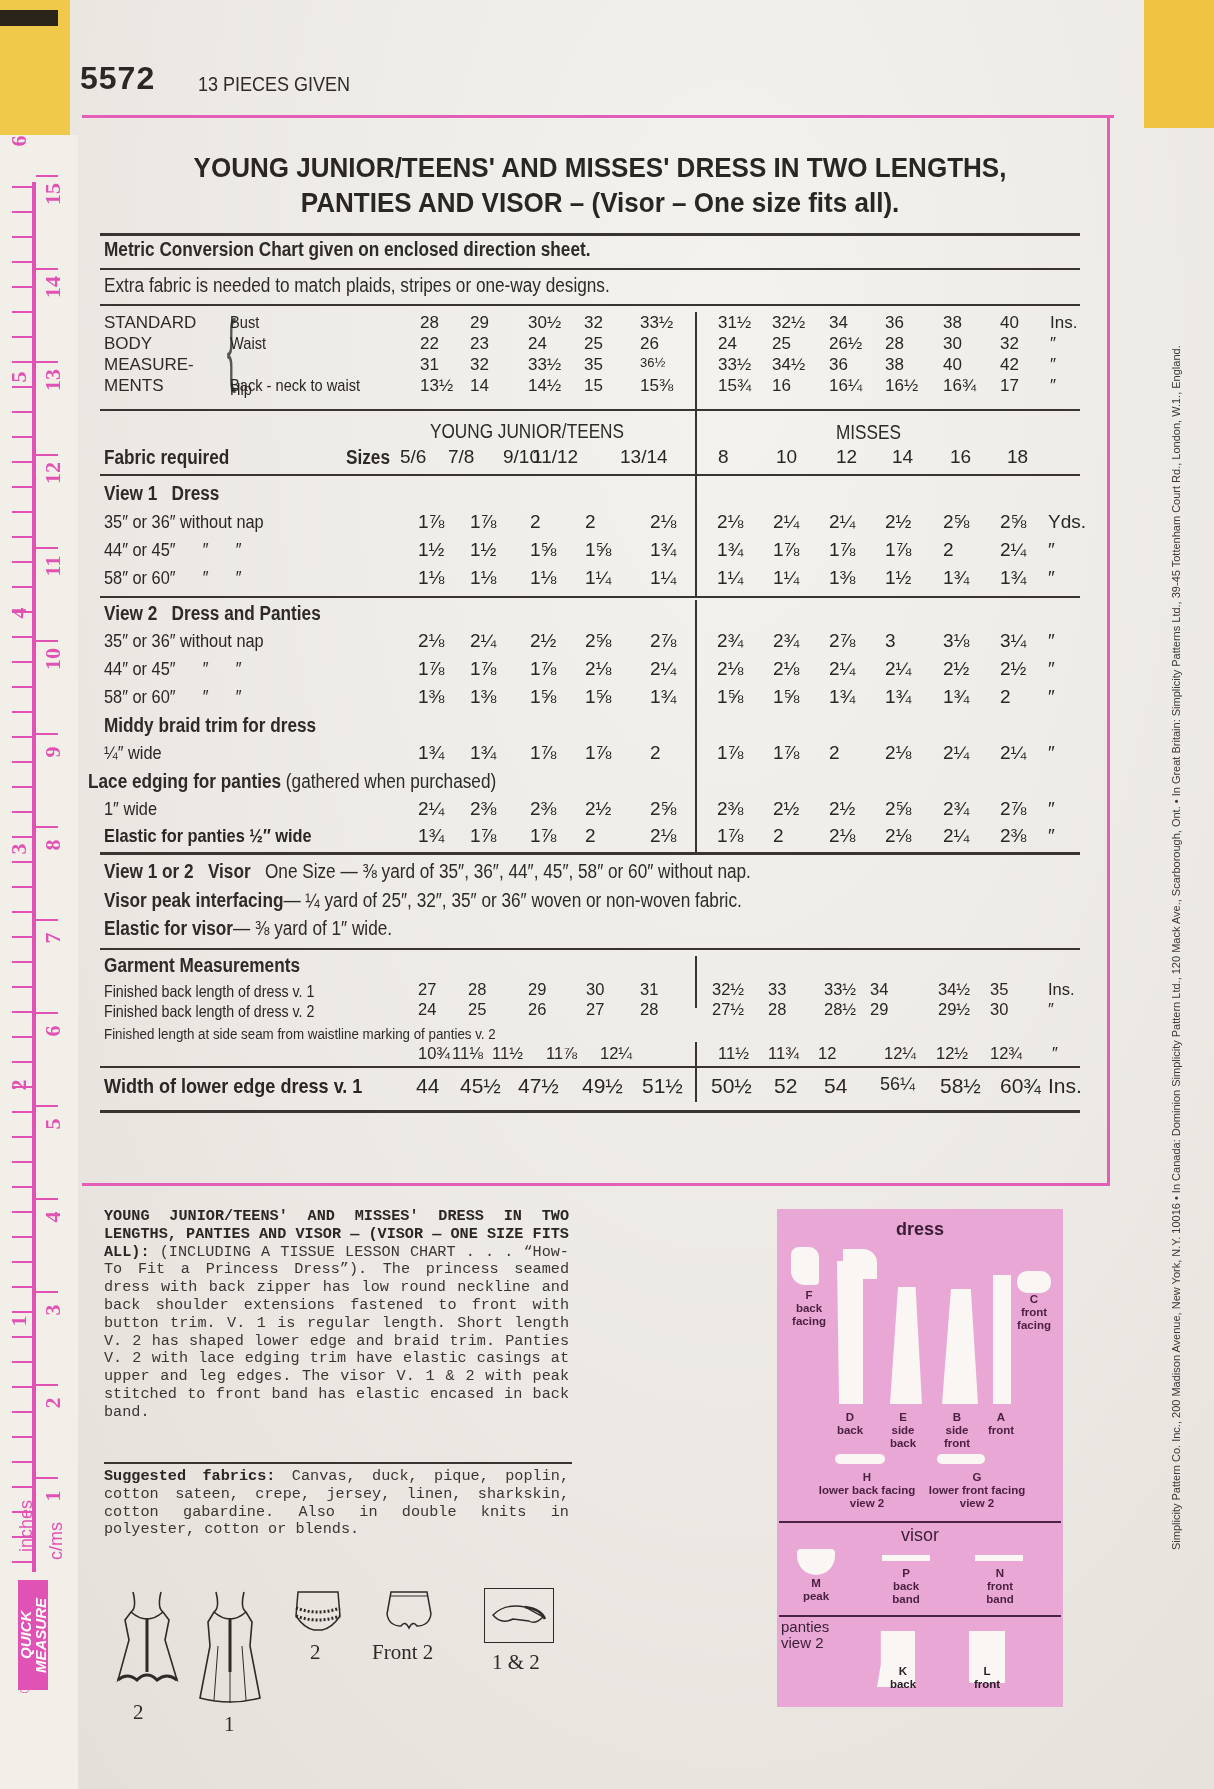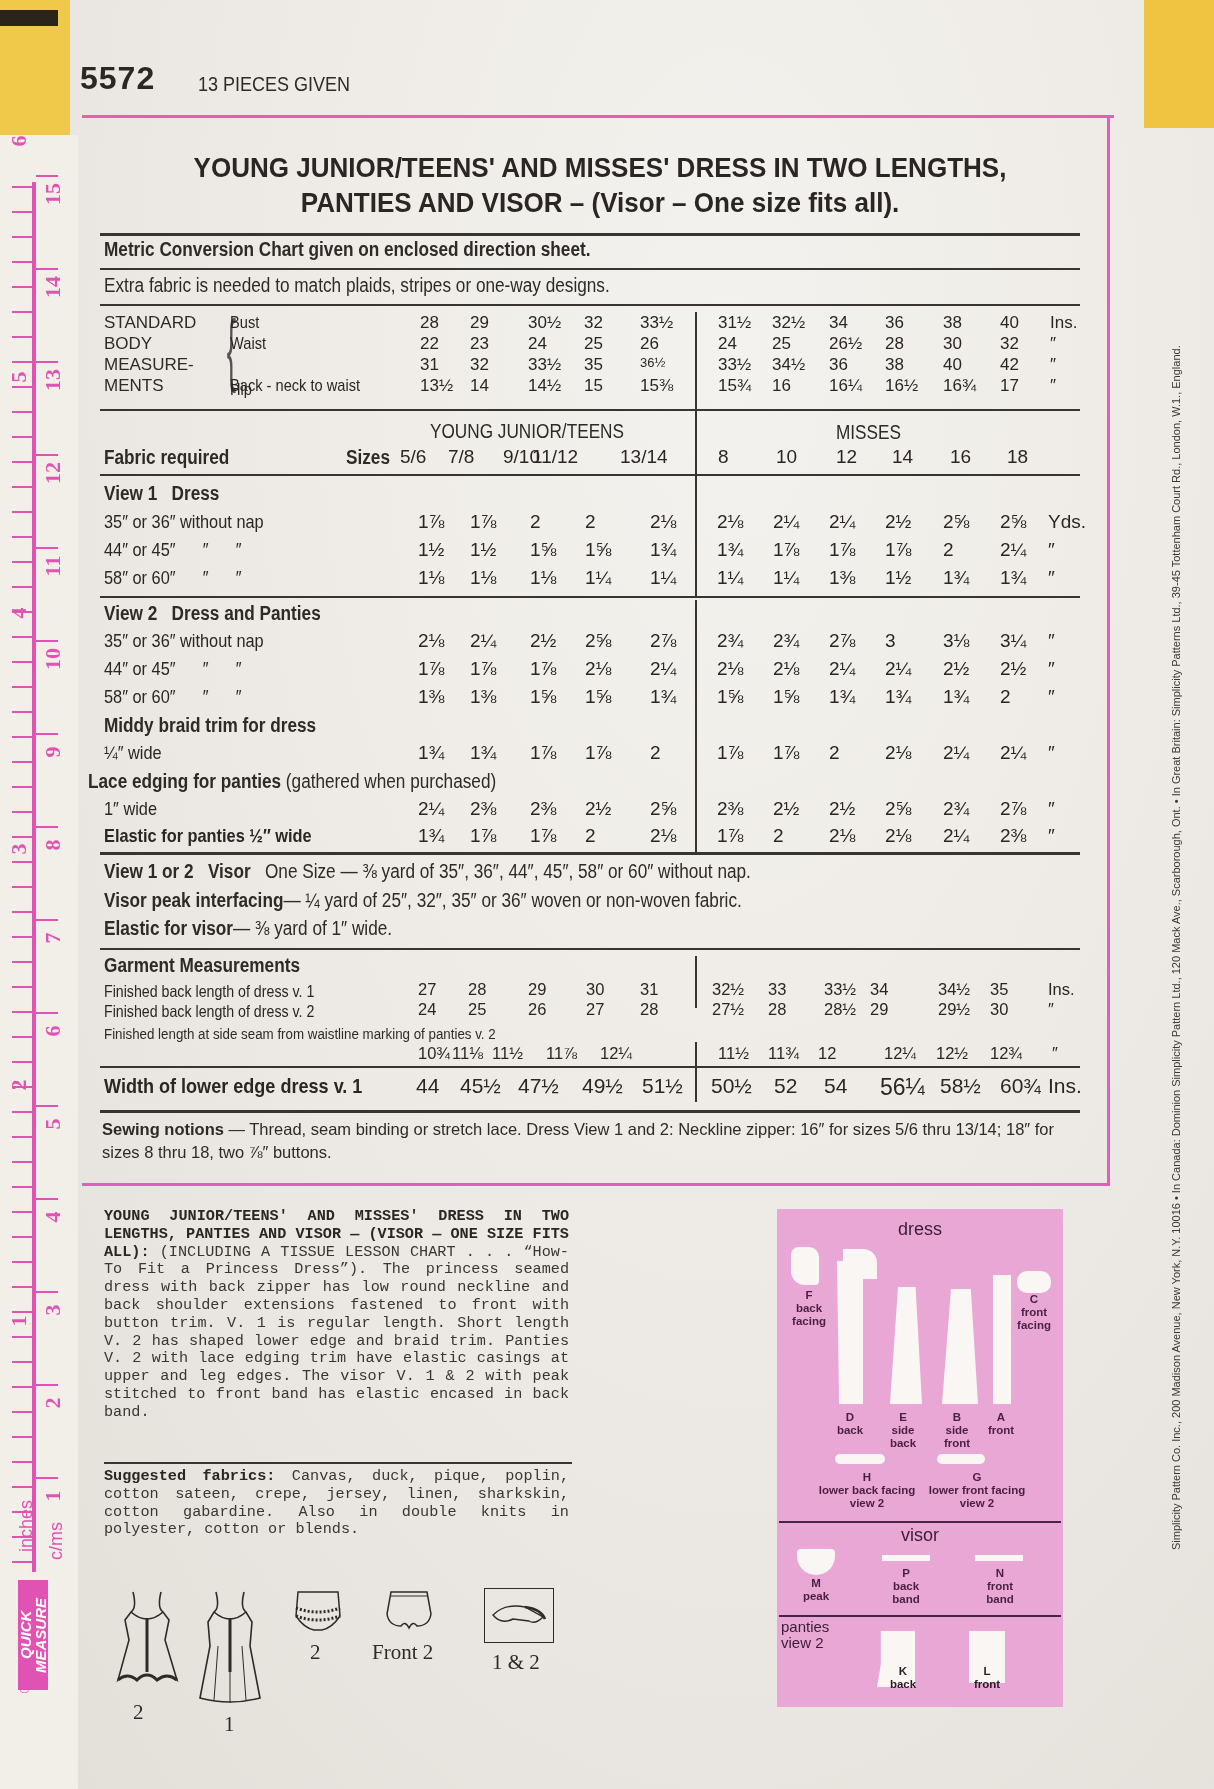--- a/index.html
+++ b/index.html
@@ -51,21 +51,21 @@
 
   .desc { position: absolute; left: 104px; top: 1208px; width: 465px; font-size: 15.2px; font-family: "Liberation Mono", "DejaVu Sans Mono", monospace; line-height: 17.8px; color: #3a3633; text-align: justify; }
   .desc .b { font-weight: bold; color: #2a2624; }
   .desc-rule { position: absolute; left: 104px; top: 1462px; width: 468px; height: 2px; background: #3a3431; }
   .fabrics { position: absolute; left: 104px; top: 1468px; width: 465px; font-size: 15.2px; font-family: "Liberation Mono", "DejaVu Sans Mono", monospace; line-height: 17.8px; color: #3a3633; text-align: justify; }
 
   .sketch { position: absolute; }
   .sketch-label { position: absolute; font-family: "Liberation Serif", serif; font-size: 21px; color: #2e2a27; }
 
   .pink-box { position: absolute; left: 777px; top: 1209px; width: 286px; height: 498px; background: #e8a7d4; }
-  .pink-box .hd { position: absolute; width: 100%; text-align: center; font-size: 18px; font-weight: normal; color: #3a1d35; }
+  .pink-box .hd { position: absolute; width: 100%; text-align: center; font-size: 18px; font-weight: bold; color: #3a1d35; }
   .pink-box .plbl { position: absolute; font-size: 11.5px; font-weight: bold; color: #4a1f42; text-align: center; line-height: 13px; }
   .pink-box .pl { position: absolute; left: 2px; width: 282px; height: 2px; background: #4a2444; }
   .piece { position: absolute; background: #faf6f3; }
 
   .side-text { position: absolute; left: 1182px; top: 110px; width: 20px; height: 1440px; }
   .side-text span { position: absolute; left: 0; bottom: 0; white-space: nowrap; font-size: 11px; color: #3a3633; transform: rotate(-90deg); transform-origin: left bottom; display: block; }
 </style>
 </head>
 <body>
 
@@ -501,29 +501,28 @@
       <div class="row" style="top: 1074px;">
         <div class="lbl" style="left: 104px; text-align: center;"><span class="cond" style="white-space: pre; font-weight: bold; font-size: 21px;">Width of lower edge dress v. 1</span></div>
         <div class="c" style="left: 416px; font-size: 21px;">44</div>
         <div class="c" style="left: 460px; font-size: 21px;">45½</div>
         <div class="c" style="left: 518px; font-size: 21px;">47½</div>
         <div class="c" style="left: 582px; font-size: 21px;">49½</div>
         <div class="c" style="left: 642px; font-size: 21px;">51½</div>
         <div class="c" style="left: 711px; font-size: 21px;">50½</div>
         <div class="c" style="left: 774px; font-size: 21px;">52</div>
         <div class="c" style="left: 824px; font-size: 21px;">54</div>
-        <div class="c" style="left: 880px; font-size: 23px;">56¼</div>
+        <div class="c" style="left: 880px; font-size: 18px;">56¼</div>
         <div class="c" style="left: 940px; font-size: 21px;">58½</div>
         <div class="c" style="left: 1000px; font-size: 21px;">60¾</div>
         <div class="c" style="left: 1048px; font-size: 21px;">Ins.</div>
       </div>
     </div>
   <div class="hr thick" style="top:1110px;"></div>
 
-  <div class="notions"><span class="cond" style="display:inline; transform:none;"><span>Sewing notions</span><span style="font-weight:normal"> — Thread, seam binding or stretch lace. Dress View 1 and 2: Neckline zipper: 16″ for sizes 5/6 thru 13/14; 18″ for sizes 8 thru 18, two ⅞″ buttons.</span></span></div>
 
   <div class="desc"><span class="b">YOUNG JUNIOR/TEENS' AND MISSES' DRESS IN TWO LENGTHS, PANTIES AND VISOR — (VISOR — ONE SIZE FITS ALL):</span><span> (INCLUDING A TISSUE LESSON CHART . . . “How-To Fit a Princess Dress”). The princess seamed dress with back zipper has low round neckline and back shoulder extensions fastened to front with button trim. V. 1 is regular length. Short length V. 2 has shaped lower edge and braid trim. Panties V. 2 with lace edging trim have elastic casings at upper and leg edges. The visor V. 1 &amp; 2 with peak stitched to front band has elastic encased in back band.</span></div>
   <div class="desc-rule"></div>
   <div class="fabrics"><span class="b" style="font-weight:bold;color:#2a2624">Suggested fabrics:</span><span> Canvas, duck, pique, poplin, cotton sateen, crepe, jersey, linen, sharkskin, cotton gabardine. Also in double knits in polyester, cotton or blends.</span></div>
 
   <svg class="sketch" style="left:115px; top:1590px;" width="70" height="100" viewBox="0 0 70 100">
     <path d="M18 2 Q22 18 16 22 L10 30 L14 50 L3 90 Q12 82 22 90 Q32 80 42 90 Q52 82 62 90 L50 50 L54 30 L48 22 Q42 18 46 2 M16 22 Q32 36 48 22" fill="none" stroke="#2e2a27" stroke-width="1.6"></path>
     <line x1="32" y1="28" x2="32" y2="82" stroke="#2e2a27" stroke-width="3"></line>
     <path d="M3 90 Q12 82 22 90 Q32 80 42 90 Q52 82 62 90" fill="none" stroke="#2e2a27" stroke-width="3"></path>
   </svg>

